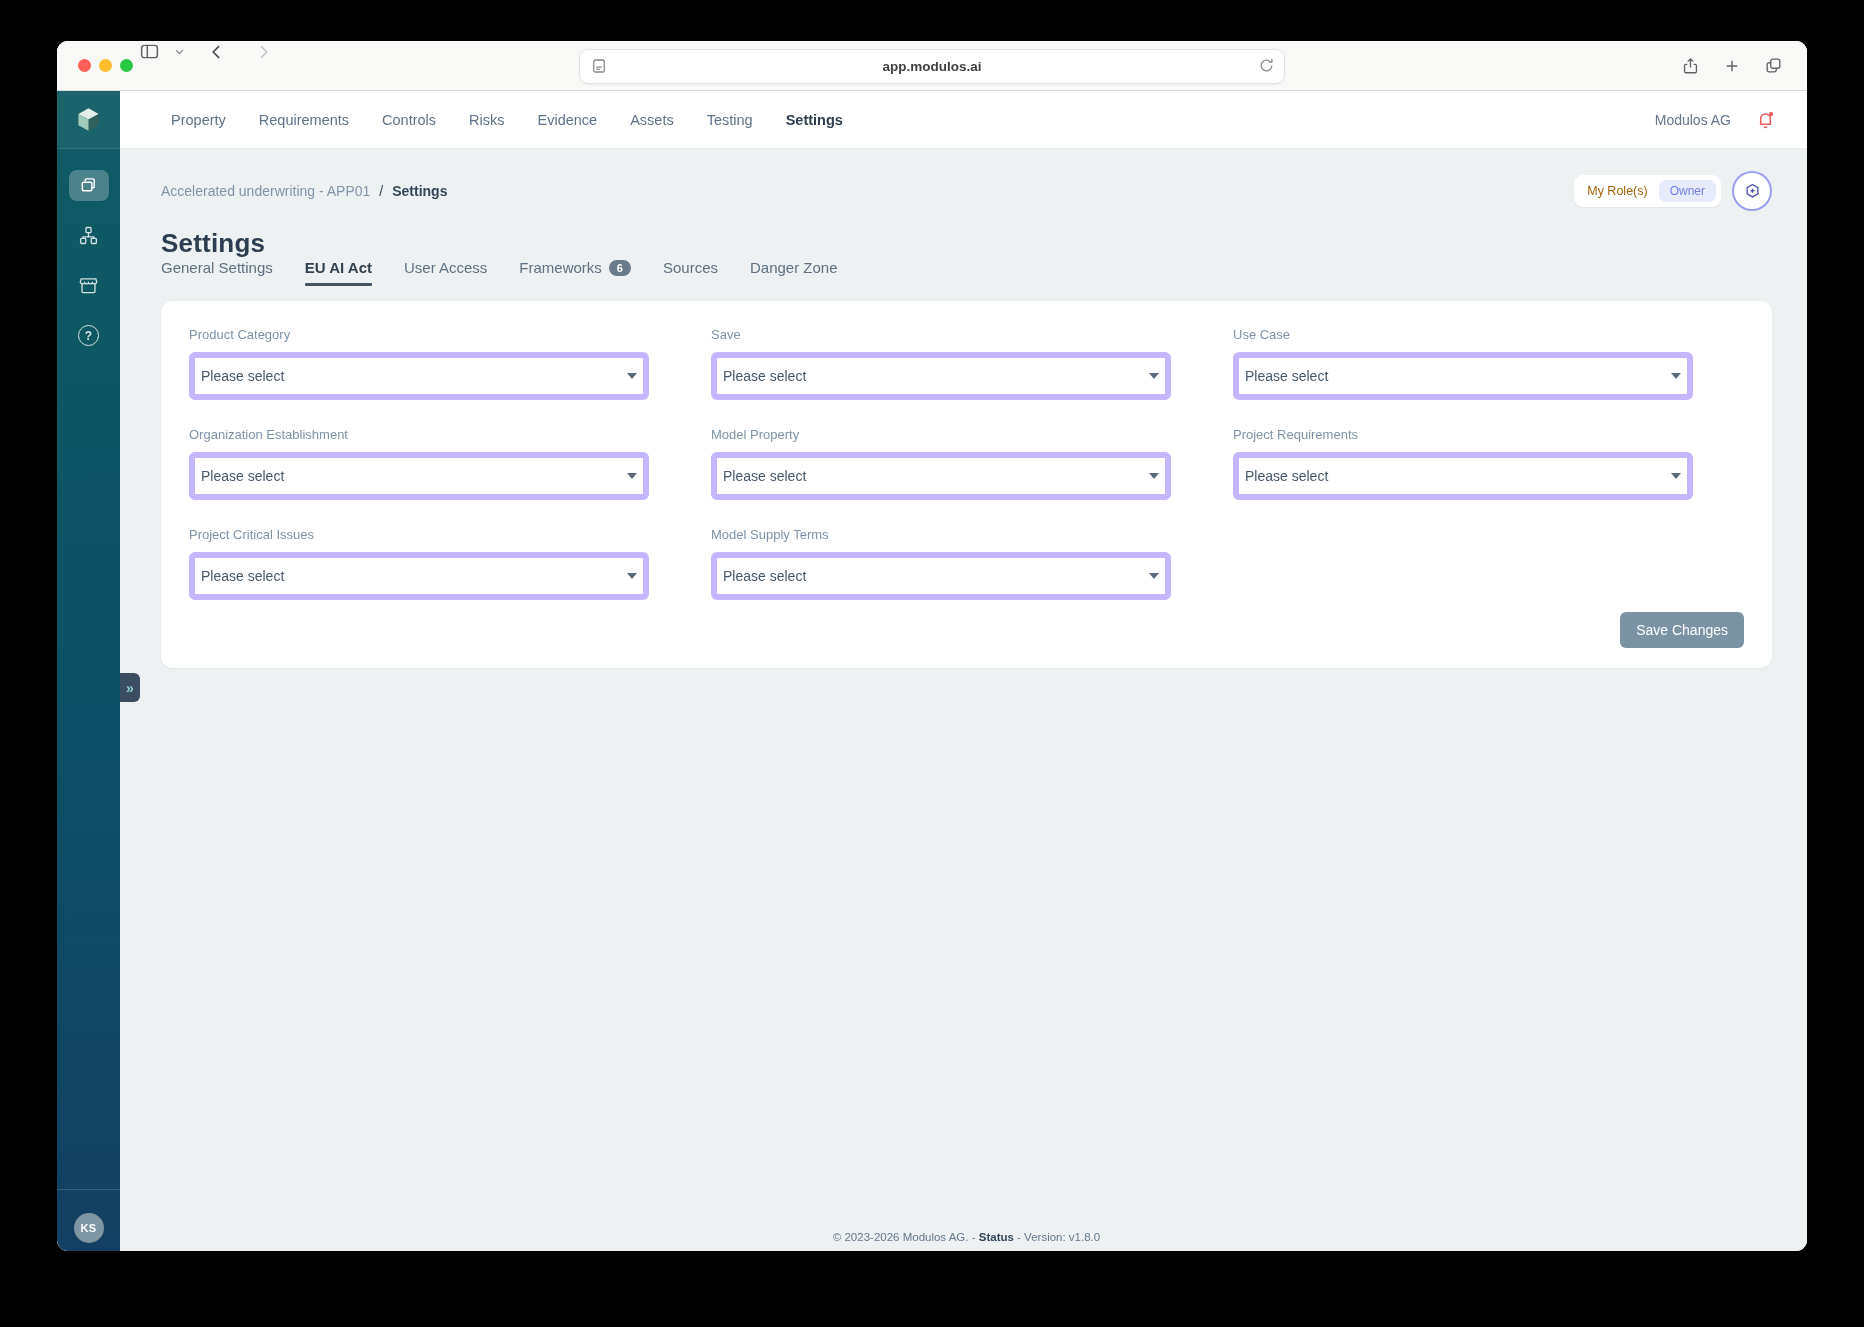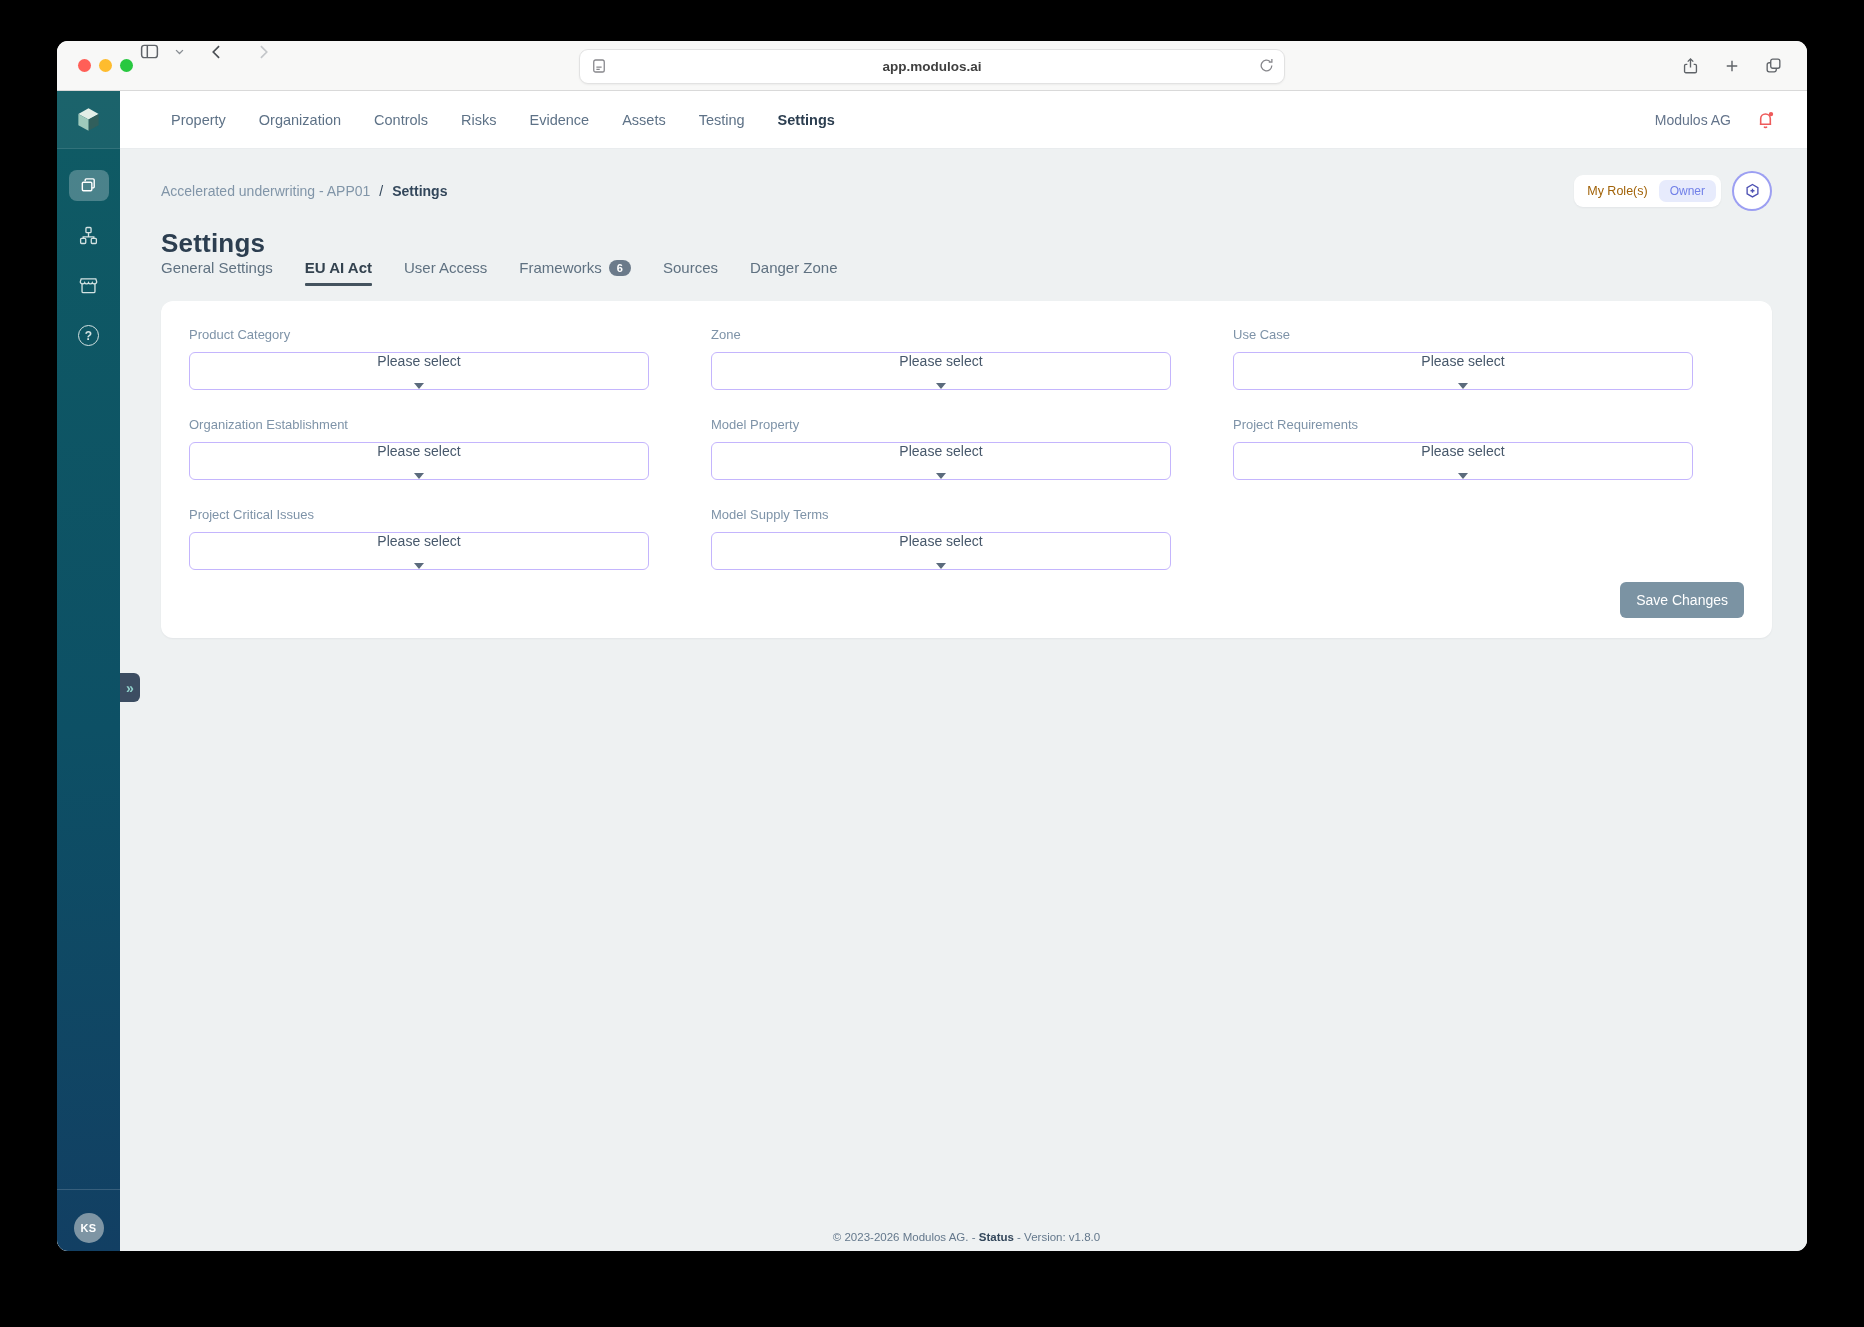--- a/index.html
+++ b/index.html
@@ -74,22 +74,22 @@
   .tabs{display:flex;gap:32px;align-items:flex-end;}
   .tab{font-size:15px;color:#5f7181;padding-bottom:10px;position:relative;cursor:pointer;display:flex;align-items:center;gap:7px;}
   .tab.active{color:#33424f;font-weight:600;}
   .tab.active::after{content:"";position:absolute;left:0;right:0;bottom:0;height:3px;background:#44535f;border-radius:1px;}
   .tab-badge{background:#6b7a8a;color:#fff;font-size:11px;border-radius:10px;padding:2px 8px;font-weight:600;}
 
   .card{margin-top:15px;background:#fff;border-radius:12px;box-shadow:0 1px 2px rgba(16,24,40,.05);
         padding:26px 28px 20px;}
   .grid{display:grid;grid-template-columns:repeat(3,460px);column-gap:62px;row-gap:27px;}
   .flabel{font-size:13px;color:#7e93a8;margin-bottom:10px;}
-  .select{height:36px;border:1px solid #c4b5fd;border-radius:6px;background:#fff;display:flex;
-          align-items:center;justify-content:space-between;padding:0 13px;cursor:pointer;flex-direction:column;}
+  .select{height:36px;border:6px solid #c4b5fd;border-radius:6px;background:#fff;display:flex;
+          align-items:center;justify-content:space-between;padding:0 6px;cursor:pointer;}
   .sval{font-size:14px;color:#47586b;}
   .caret{width:0;height:0;border-left:5px solid transparent;border-right:5px solid transparent;
          border-top:6px solid #5b6b7c;}
   .save-row{display:flex;justify-content:flex-end;margin-top:12px;}
   .save-btn{background:#7b93a3;color:#fff;border:none;border-radius:6px;padding:10px 16px;
             font-size:14px;font-family:inherit;cursor:pointer;}
 
   .note-row{margin-top:23px;display:flex;align-items:center;gap:11px;}
   .note-text{font-size:13px;color:#8599ac;}
   .note-badge{background:#fdfdfe;border:1px solid #d8dee6;border-radius:5px;padding:4px 9px;
@@ -213,21 +213,21 @@
       </div>
       <div class="expand-handle">
         <span>»</span>
       </div>
 
       <div class="main">
 
         <div class="appnav">
           <div class="navlinks">
             <a class="navlink">Property</a>
-            <a class="navlink">Organization</a>
+            <a class="navlink">Requirements</a>
             <a class="navlink">Controls</a>
             <a class="navlink">Risks</a>
             <a class="navlink">Evidence</a>
             <a class="navlink">Assets</a>
             <a class="navlink">Testing</a>
             <a class="navlink active">Settings</a>
           </div>
           <div class="appnav-right">
             <span class="org-label">Modulos AG</span>
             <span class="bell">
@@ -288,21 +288,21 @@
           <div class="card">
             <div class="grid">
               <div class="field">
                 <div class="flabel">Product Category</div>
                 <div class="select">
                   <span class="sval">Please select</span>
                   <span class="caret"></span>
                 </div>
               </div>
               <div class="field">
-                <div class="flabel">Zone</div>
+                <div class="flabel">Save</div>
                 <div class="select">
                   <span class="sval">Please select</span>
                   <span class="caret"></span>
                 </div>
               </div>
               <div class="field">
                 <div class="flabel">Use Case</div>
                 <div class="select">
                   <span class="sval">Please select</span>
                   <span class="caret"></span>

